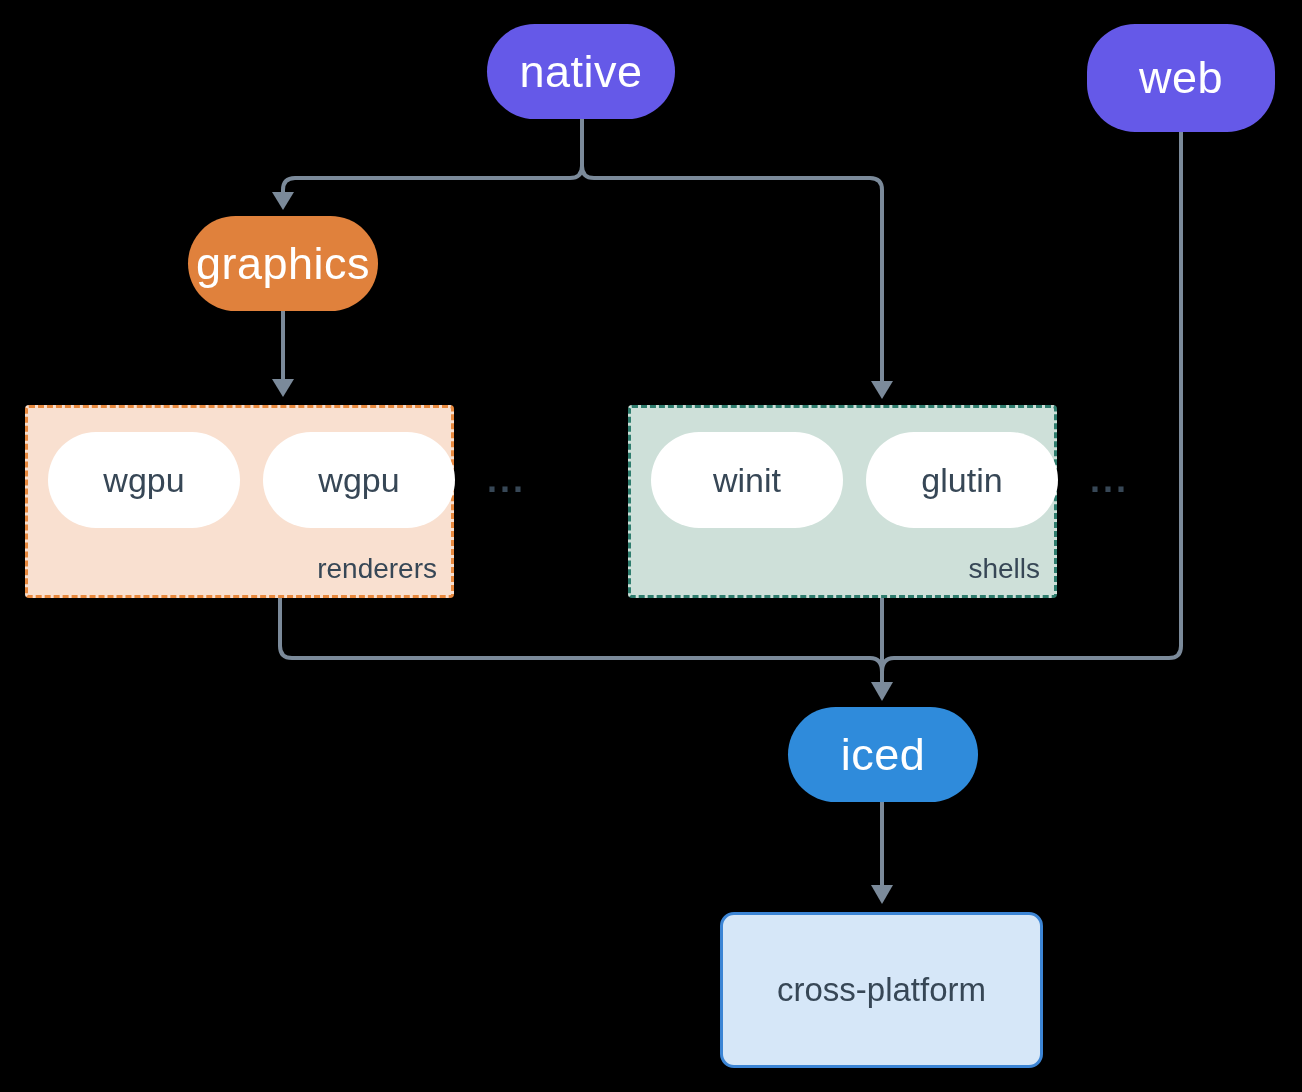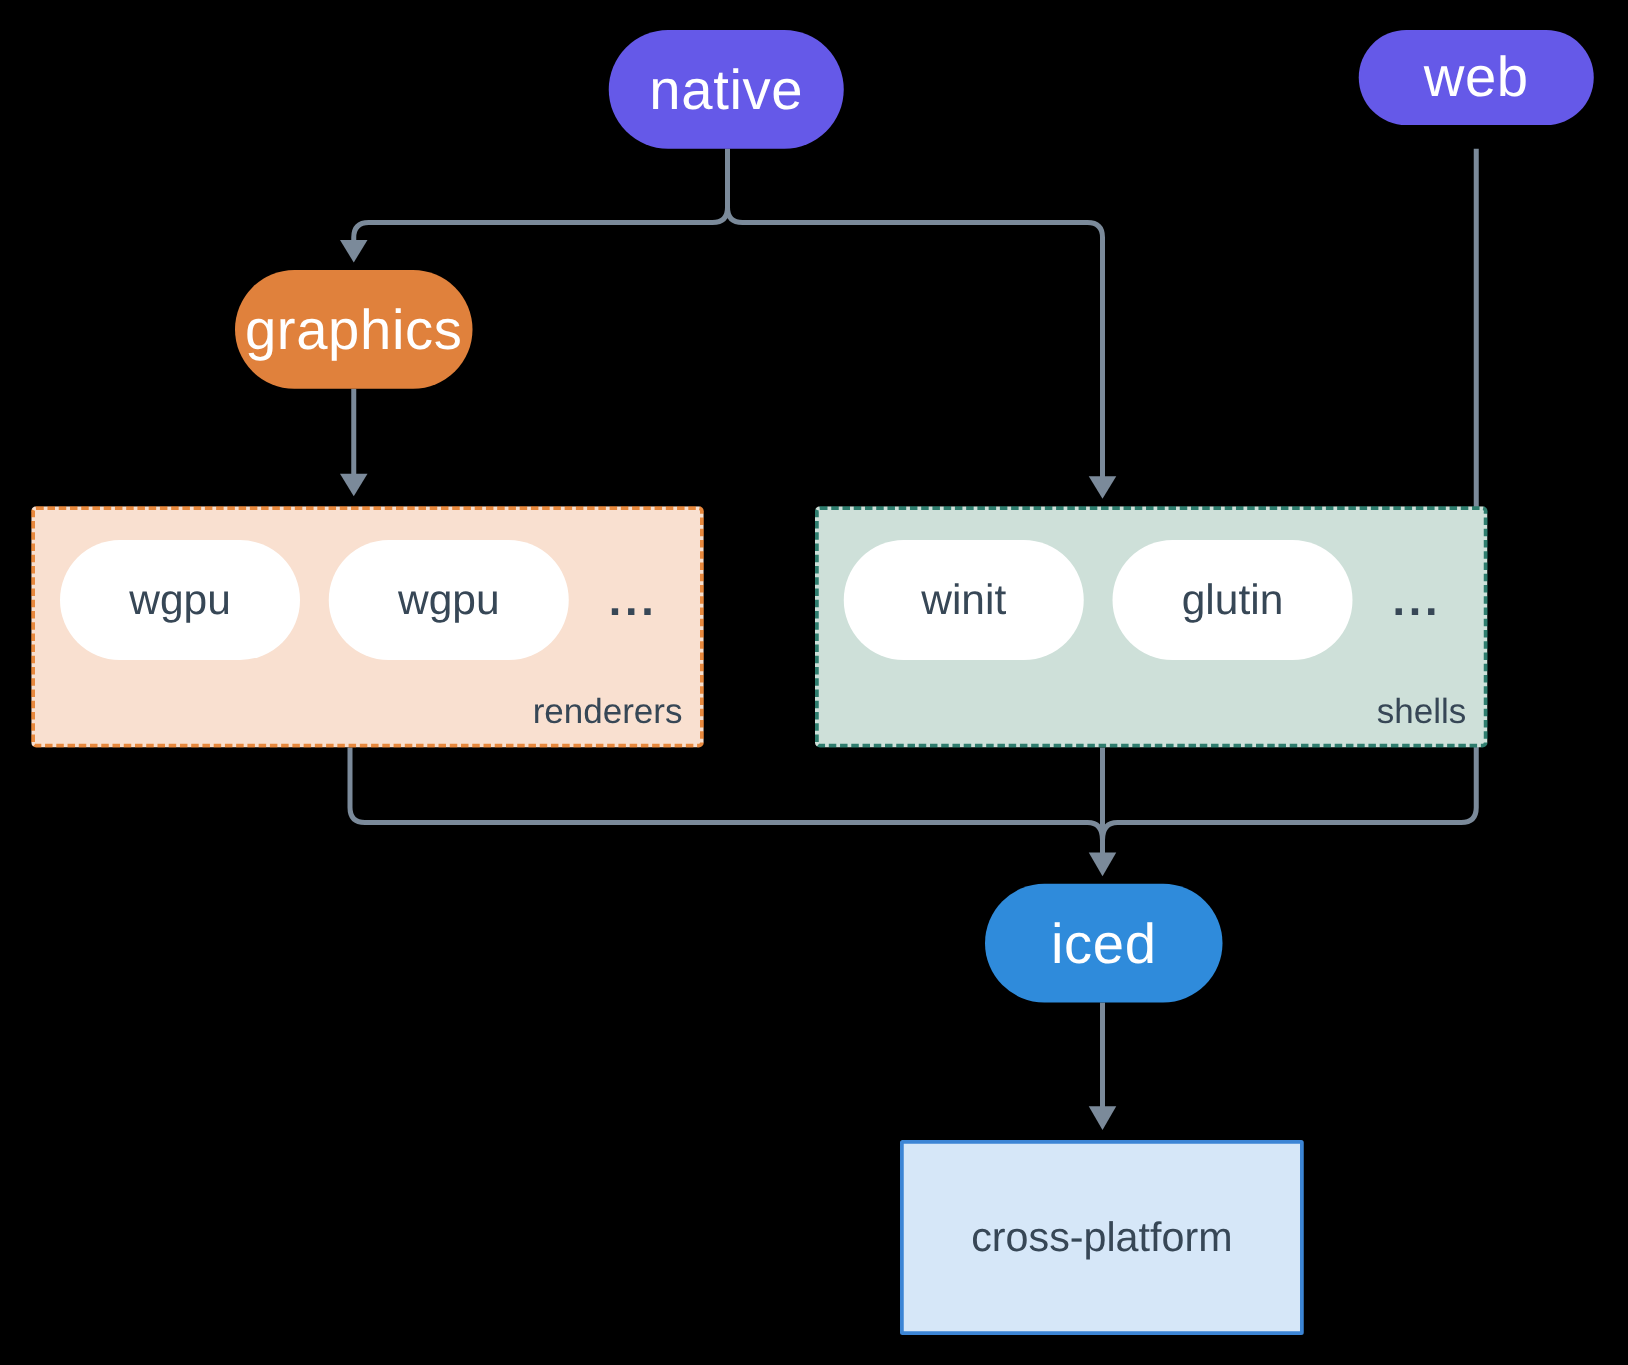--- a/index.html
+++ b/index.html
@@ -19,35 +19,35 @@
     position: absolute;
     display: flex;
     align-items: center;
     justify-content: center;
     border-radius: 48px;
     color: #ffffff;
     font-size: 45px;
     letter-spacing: 0.5px;
   }
   #node-native  { left: 487px;  top: 24px;  width: 188px; height: 95px; background: var(--node-purple); }
-  #node-web     { left: 1087px; top: 24px;  width: 188px; height: 76px; background: var(--node-purple); }
+  #node-web     { left: 1087px; top: 24px;  width: 188px; height: 108px; background: var(--node-purple); }
   #node-graphics{ left: 188px;  top: 216px; width: 190px; height: 95px; background: var(--node-orange); }
   #node-iced    { left: 788px;  top: 707px; width: 190px; height: 95px; background: var(--node-blue); }
 
   .group {
     position: absolute;
     top: 405px;
-    width: 538px;
+    width: 429px;
     height: 193px;
     border: 3px dashed;
     border-radius: 4px;
     box-sizing: border-box;
   }
   #group-renderers { left: 25px;  background: var(--renderers-bg); border-color: var(--renderers-border); }
-  #group-shells    { left: 652px; background: var(--shells-bg);    border-color: var(--shells-border); }
+  #group-shells    { left: 628px; background: var(--shells-bg);    border-color: var(--shells-border); }
 
   .chip-row { display: flex; align-items: center; padding: 24px 0 0 20px; }
   .chip {
     width: 192px;
     height: 96px;
     background: var(--chip-bg, #fff);
     border-radius: 48px;
     display: flex;
     align-items: center;
     justify-content: center;
@@ -72,21 +72,21 @@
   }
 
   #node-app {
     position: absolute;
     left: 720px;
     top: 912px;
     width: 323px;
     height: 156px;
     background: var(--app-bg);
     border: 3px solid var(--app-border);
-    border-radius: 2px;
+    border-radius: 14px;
     box-sizing: border-box;
     display: flex;
     flex-direction: column;
     align-items: center;
     justify-content: center;
     color: var(--dark-text);
     font-size: 33px;
     line-height: 46px;
   }
 </style>

